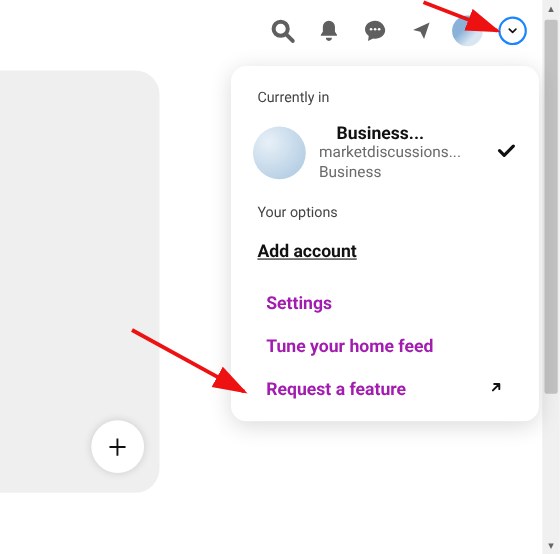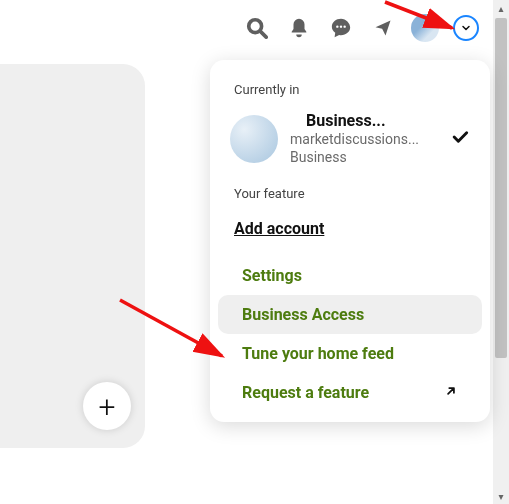--- a/index.html
+++ b/index.html
@@ -17,21 +17,21 @@
 
   .dropdown { position: absolute; top: 60px; left: 210px; width: 280px; background: #fff; border-radius: 14px; box-shadow: 0 4px 20px rgba(0,0,0,0.15); padding: 16px 0 10px; }
   .dropdown .section-label { font-size: 13px; color: #444; padding: 6px 24px 8px; }
   .account-row { display: flex; align-items: center; padding: 6px 20px 14px; cursor: pointer; }
   .avatar-med { width: 48px; height: 48px; border-radius: 50%; background: radial-gradient(circle at 30% 30%, #e8f0f7, #a8c6df); flex-shrink: 0; margin-right: 12px; }
   .account-info { flex: 1; min-width: 0; }
   .account-name { font-weight: 700; font-size: 16px; color: #111; white-space: nowrap; overflow: hidden; text-overflow: ellipsis; margin-left: 16px; }
   .account-sub { font-size: 14px; color: #6a6a6a; line-height: 1.3; max-width: 150px; overflow: hidden; }
   .check { margin-left: 6px; }
   .add-account { font-weight: 700; font-size: 16px; color: #111; padding: 10px 24px 18px; cursor: pointer; text-decoration: underline; }
-  .menu-item { font-weight: 700; font-size: 16px; color: #4d7c0f; padding: 10px 24px; cursor: pointer; border-radius: 10px; margin: 0 8px; display: flex; align-items: center; justify-content: space-between; }
+  .menu-item { font-weight: 700; font-size: 16px; color: #a21caf; padding: 10px 24px; cursor: pointer; border-radius: 10px; margin: 0 8px; display: flex; align-items: center; justify-content: space-between; }
   .menu-item.hover { background: #efefef; }
   .gap-top { margin-top: 4px; }
 
   .scrollbar-track { position: absolute; top: 0; right: 0; width: 16px; height: 504px; background: #f0f0f0; }
   .scrollbar-thumb { position: absolute; top: 18px; left: 2px; width: 12px; height: 340px; background: #c2c2c2; border-radius: 2px; cursor: pointer; }
   .scroll-arrow { position: absolute; left: 0; width: 16px; height: 16px; display: flex; align-items: center; justify-content: center; color: #666; font-size: 10px; cursor: pointer; }
   .scroll-arrow.up { top: 0; }
   .scroll-arrow.down { bottom: 0; }
 
   .arrow-red { position: absolute; pointer-events: none; }
@@ -94,29 +94,26 @@
       <div class="account-sub">marketdiscussions...</div>
       <div class="account-sub">Business</div>
     </div>
     <div class="check">
       <svg width="20" height="20" viewBox="0 0 24 24">
           <path d="M5 12l5 5L20 7" fill="none" stroke="#111" stroke-width="3.5" stroke-linecap="round" stroke-linejoin="round"></path>
         </svg>
     </div>
   </div>
 
-  <div class="section-label">Your feature</div>
+  <div class="section-label">Your options</div>
   <div class="add-account">Add account</div>
 
 
   <div class="menu-item">
       <span>Settings</span>
-    </div>
-  <div class="menu-item hover">
-      <span>Business Access</span>
     </div>
   <div class="menu-item">
       <span>Tune your home feed</span>
     </div>
   <div class="menu-item">
     <span>Request a feature</span>
     <span>
       <svg width="14" height="14" viewBox="0 0 24 24">
           <path d="M7 17L17 7M9 7h8v8" fill="none" stroke="#111" stroke-width="3" stroke-linecap="round" stroke-linejoin="round"></path>
         </svg>

